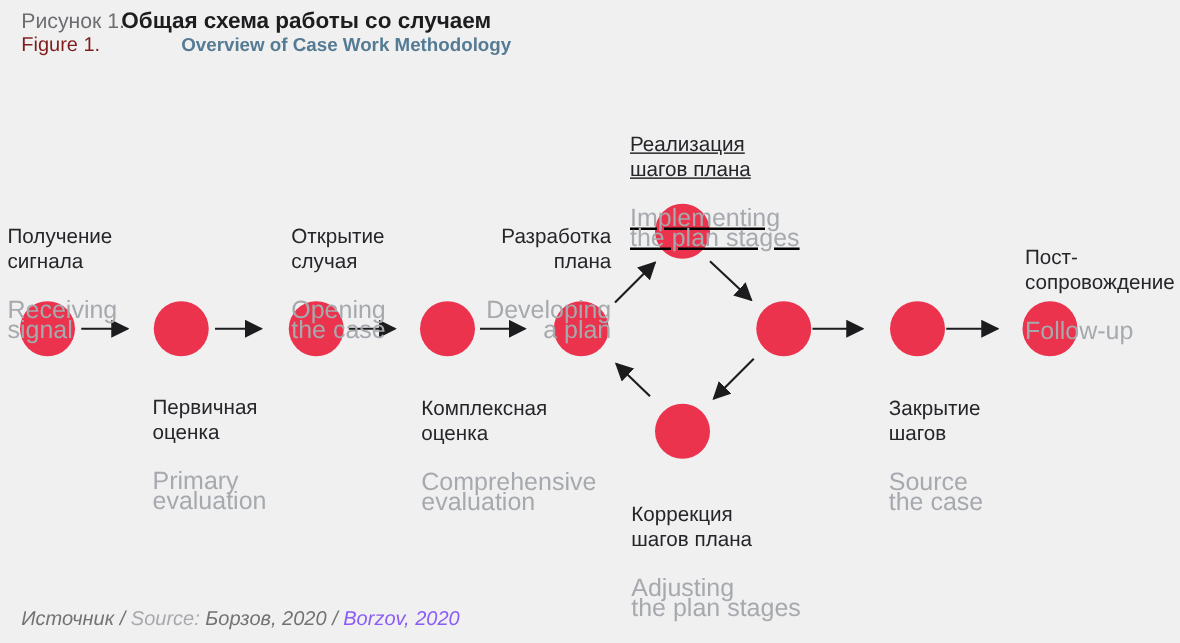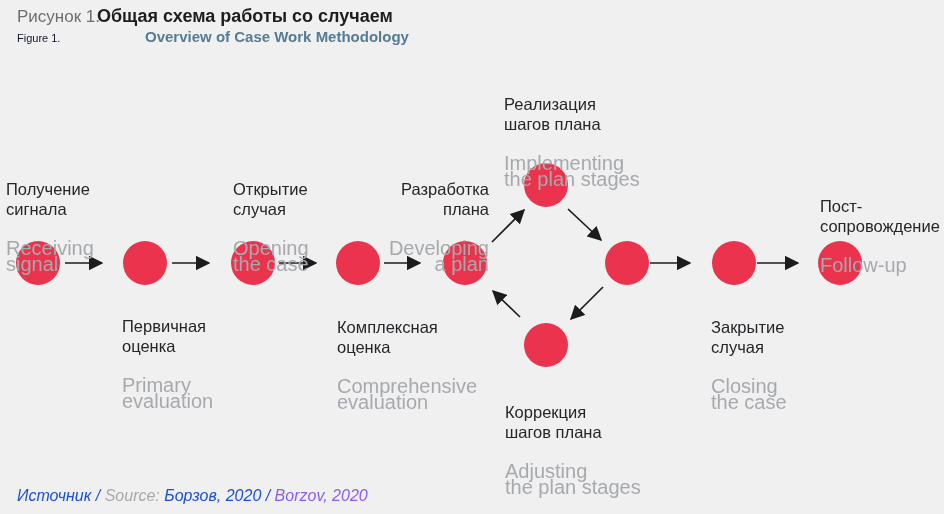--- a/index.html
+++ b/index.html
@@ -14,21 +14,21 @@
     height: 514px;
     background: #f0f0f1;
     overflow: hidden;
   }
   
   .hdr-row { position: absolute; left: 17px; white-space: nowrap; }
   .hdr-row-1 { top: 6px; }
   .hdr-row-2 { top: 28px; }
   .hdr-col-label { display: inline-block; width: 80px; vertical-align: baseline; }
   .figure-label-ru { font-size: 17px; color: #6d6e71; }
-  .figure-label-en { font-size: 11px; color: #0f172a; }
+  .figure-label-en { font-size: 16px; color: #7f1d1d; }
   .title-ru { font-size: 18px; font-weight: bold; color: #1d1d1f; }
   .title-en { font-size: 15px; font-weight: bold; color: #557b94; margin-left: 48px; }
 
   
   .flow-svg { position: absolute; left: 0; top: 0; }
 
   
   .node-label { position: absolute; white-space: pre-line; }
   .node-label .ru {
     font-size: 16.5px;
@@ -45,21 +45,21 @@
 
   
   .footer {
     position: absolute;
     left: 17px;
     top: 487px;
     font-size: 16px;
     font-style: italic;
     white-space: nowrap;
   }
-  .src-dark { color: #1d4ed8; }
+  .src-dark { color: #737373; }
   .src-light { color: #a7a9ac; }
   .src-light-blue { color: #8b5cf6; }
 </style>
 </head>
 <body>
 
 <div class="canvas">
 
   <div class="hdr-row hdr-row-1">
     <span class="hdr-col-label figure-label-ru">Рисунок 1.</span><span class="title-ru">Общая схема работы со случаем</span>
@@ -127,32 +127,32 @@
 evaluation</div>
   </div>
 
   <div class="node-label align-right" style="right:455px; top:162px;">
     <div class="ru">Разработка
 плана</div>
     <div class="en">Developing
 a plan</div>
   </div>
 
-  <div class="node-label" style="left:504px; top:77px;">
+  <div class="node-label" style="left:504px; top:89px;text-decoration:underline;">
     <div class="ru">Реализация
 шагов плана</div>
     <div class="en">Implementing
 the plan stages</div>
   </div>
 
 
   <div class="node-label" style="left:711px; top:300px;">
     <div class="ru">Закрытие
-случая</div>
-    <div class="en">Closing
+шагов</div>
+    <div class="en">Source
 the case</div>
   </div>
 
   <div class="node-label" style="left:820px; top:179px;">
     <div class="ru">Пост-
 сопровождение</div>
     <div class="en">Follow-up</div>
   </div>
 
   <div class="node-label" style="left:505px; top:385px;">

